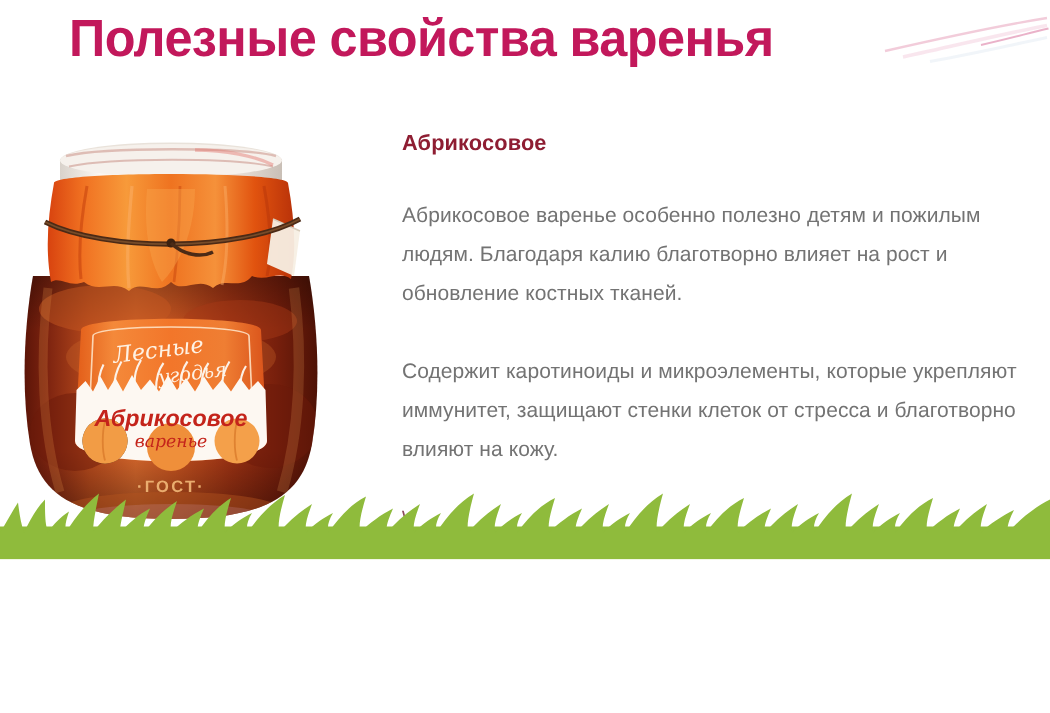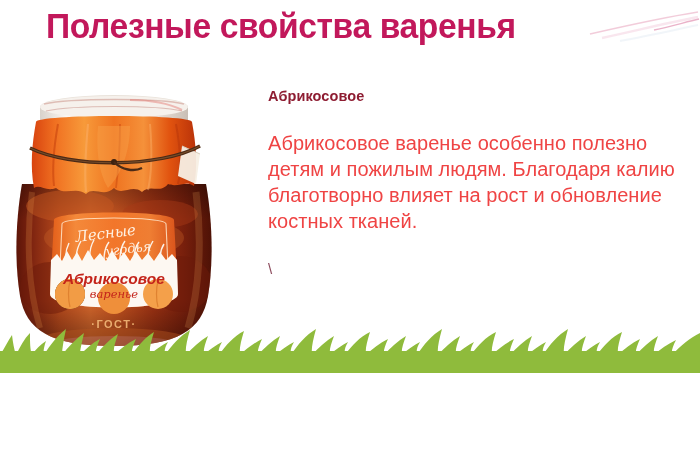--- a/index.html
+++ b/index.html
@@ -52,23 +52,23 @@
     width: 412px;
   }
   .subhead {
     font-size: 14.5px;
     font-weight: bold;
     color: #8e1d32;
     margin: 0 0 26px 0;
     letter-spacing: 0.1px;
   }
   .para {
-    font-size: 20px;
+    font-size: 14px;
     line-height: 26px;
-    color: #ef4444;
+    color: #737373;
     margin: 0 0 26px 0;
     letter-spacing: 0.05px;
   }
   .stray {
     font-size: 15px;
     line-height: 18px;
     color: #8c4a5c;
     margin: 0;
   }
 
@@ -264,20 +264,21 @@
 
       <g>
         <text x="104" y="240" text-anchor="middle" font-family="'Liberation Sans', sans-serif" font-size="11" font-weight="bold" letter-spacing="1.5" fill="#f2b878" opacity="0.9">·ГОСТ·</text>
       </g>
     </svg>
   </div>
 
   <div class="textcol">
     <p class="subhead">Абрикосовое</p>
     <p class="para">Абрикосовое варенье особенно полезно детям и пожилым людям. Благодаря калию благотворно влияет на рост и обновление костных тканей.</p>
+    <p class="para">Содержит каротиноиды и микроэлементы, которые укрепляют иммунитет, защищают стенки клеток от стресса и благотворно влияют на кожу.</p>
     <p class="stray">\</p>
   </div>
 
   <div class="grass">
     <svg width="700" height="52" viewBox="0 0 700 52" preserveAspectRatio="none">
       <g fill="#8fbb3c">
         <rect x="0" y="30" width="700" height="22"></rect>
         <path d="M0 34
           C 4 28, 8 20, 12 14 C 13 22, 14 28, 16 34
           C 20 26, 24 18, 30 12 C 30 22, 30 28, 32 34

